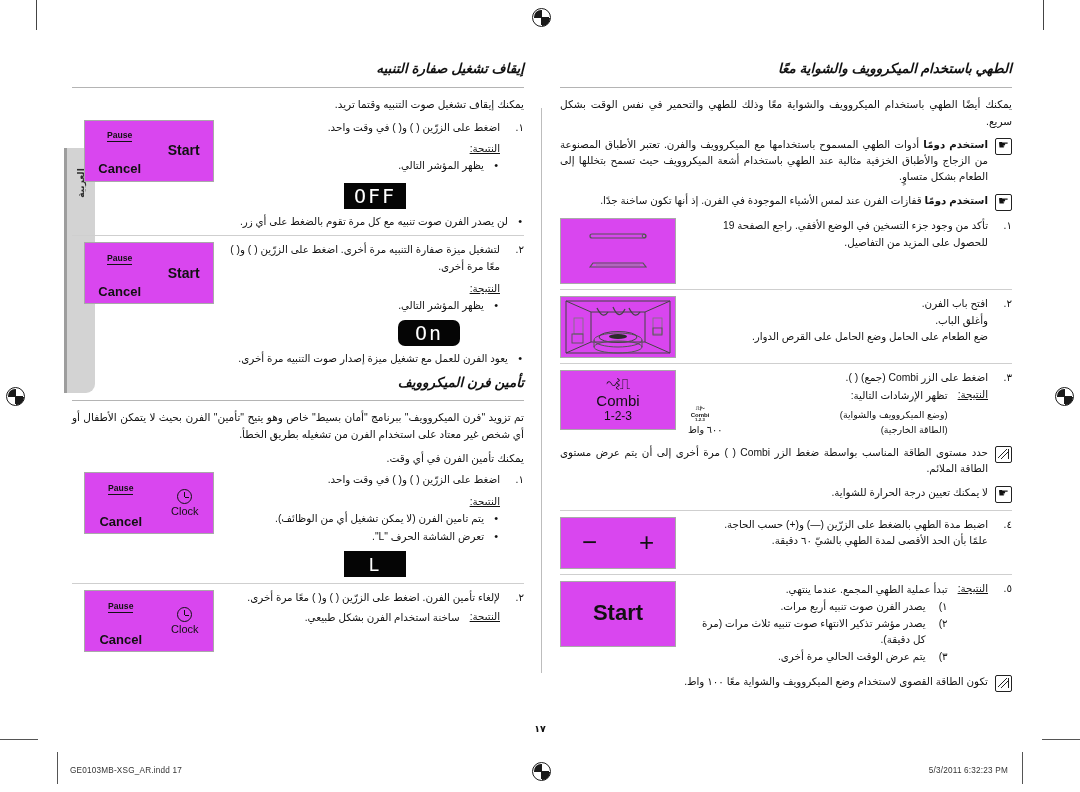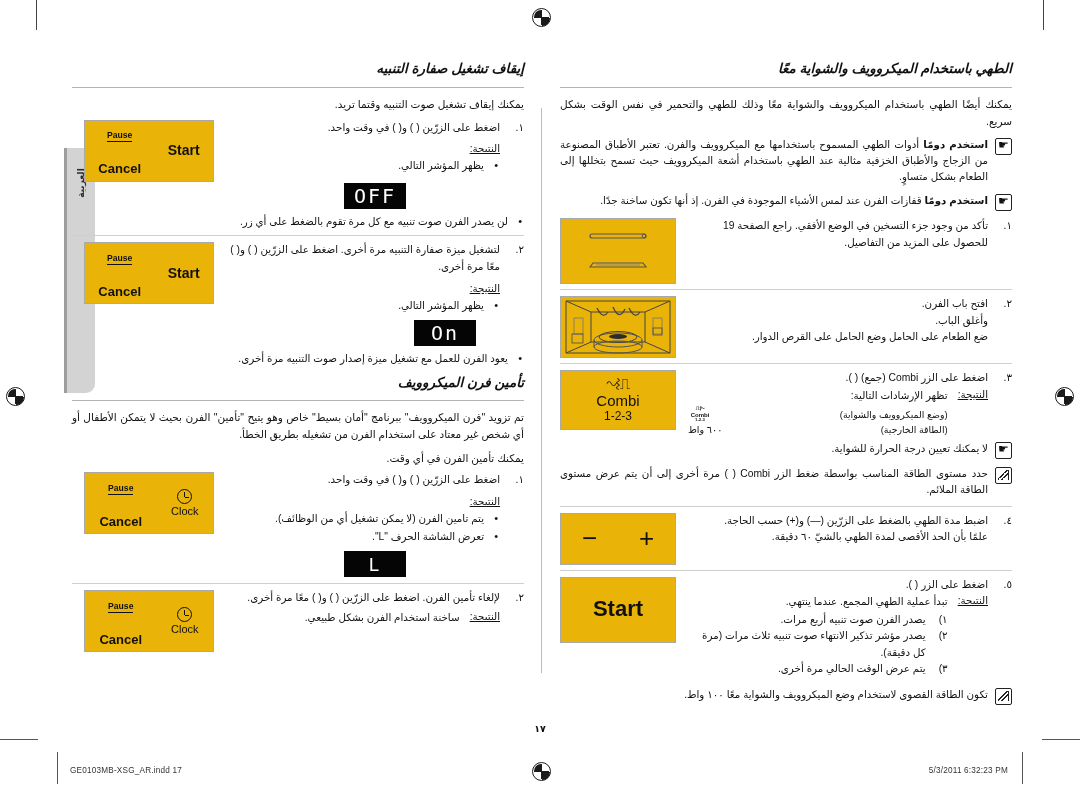--- a/index.html
+++ b/index.html
@@ -224,21 +224,21 @@
     direction: ltr;
   }
   .key.combi { border-bottom: none; text-align: center; min-width: 20px; }
   .key.combi .cb-ico { display: block; font-size: 5.6px; letter-spacing: -.4px; }
   .key.combi .cb-t { display: block; font-size: 6px; font-weight: bold; }
   .key.combi .cb-n { display: block; font-size: 4.2px; }
 
   
   .fig {
     border: 1px solid #a9a9a9;
-    background: #eab308;
+    background: #d946ef;
     box-sizing: border-box;
     position: relative;
   }
   .fig-buttons {
     display: flex;
     align-items: center;
     justify-content: space-around;
     direction: ltr;
   }
   .btn-face {
@@ -571,27 +571,27 @@
         </div>
         <div class="fig" style="width:116px; height:60px; margin-right:12px; flex:0 0 auto; display:flex; align-items:center; justify-content:center;">
           <div class="combi-fig">
             <span class="ico">⎍⌇∿</span>
             <span class="nm">Combi</span>
             <span class="no">1-2-3</span>
           </div>
         </div>
       </div>
 
+      <div class="note-row" style="margin-top:4px;">
+        <div class="note-ico pencil"></div>
+        <div class="note-txt">حدد مستوى الطاقة المناسب بواسطة ضغط الزر Combi (   ) مرة أخرى إلى أن يتم عرض مستوى الطاقة الملائم.</div>
+      </div>
       <div class="note-row">
         <div class="note-ico hand"></div>
         <div class="note-txt">لا يمكنك تعيين درجة الحرارة للشواية.</div>
-      </div>
-      <div class="note-row" style="margin-top:4px;">
-        <div class="note-ico pencil"></div>
-        <div class="note-txt">حدد مستوى الطاقة المناسب بواسطة ضغط الزر Combi (   ) مرة أخرى إلى أن يتم عرض مستوى الطاقة الملائم.</div>
       </div>
 
       <div class="rule thin" style="margin:4px 0 6px;"></div>
 
       <div style="display:flex; flex-direction:row; align-items:flex-start;">
         <div style="flex:1 1 auto;">
           <div class="step">
             <div class="step-num">٤.</div>
             <div class="step-body">
               <div class="step-line">اضبط مدة الطهي بالضغط على الزرّين (—) و(+) حسب الحاجة.</div>
@@ -605,21 +605,20 @@
         </div>
       </div>
 
       <div class="rule thin" style="margin:5px 0 6px;"></div>
 
       <div style="display:flex; flex-direction:row; align-items:flex-start;">
         <div style="flex:1 1 auto;">
           <div class="step">
             <div class="step-num">٥.</div>
             <div class="step-body">
-              <div class="step-line">اضغط على الزر (   ).</div>
               <div class="result-row">
                 <div class="result-lbl">النتيجة:</div>
                 <div class="result-body">
                   <div>تبدأ عملية الطهي المجمع. عندما ينتهي.</div>
                   <ol class="inner">
                     <li>
                       <span class="n">١)</span>
                       <span>يصدر الفرن صوت تنبيه أربع مرات.</span>
                     </li>
                     <li>
@@ -716,21 +715,21 @@
             <span class="lbl-bot">Cancel</span>
             <span class="bar"></span>
           </div>
           <div class="btn-face single">
             <span class="big">Start</span>
             <span class="bar wide"></span>
           </div>
         </div>
       </div>
 
-      <div class="lcd" style="width:62px; height:26px; font-size:20px; margin:1px 48px 5px auto;">
+      <div class="lcd" style="width:62px; height:26px; font-size:20px; margin:1px 64px 5px auto;border-radius:7px;">
         <span>On</span>
       </div>
 
       <ul class="dots" style="margin:0 0 6px 0;">
         <li>يعود الفرن للعمل مع تشغيل ميزة إصدار صوت التنبيه مرة أخرى.</li>
       </ul>
 
       <h2 class="sec-title" style="margin-top:2px;">تأمين فرن الميكروويف</h2>
       <div class="rule"></div>
 

